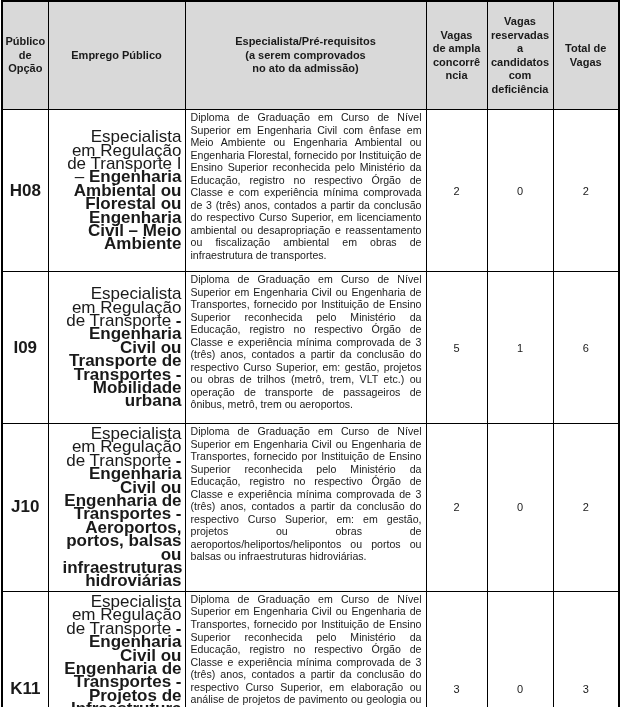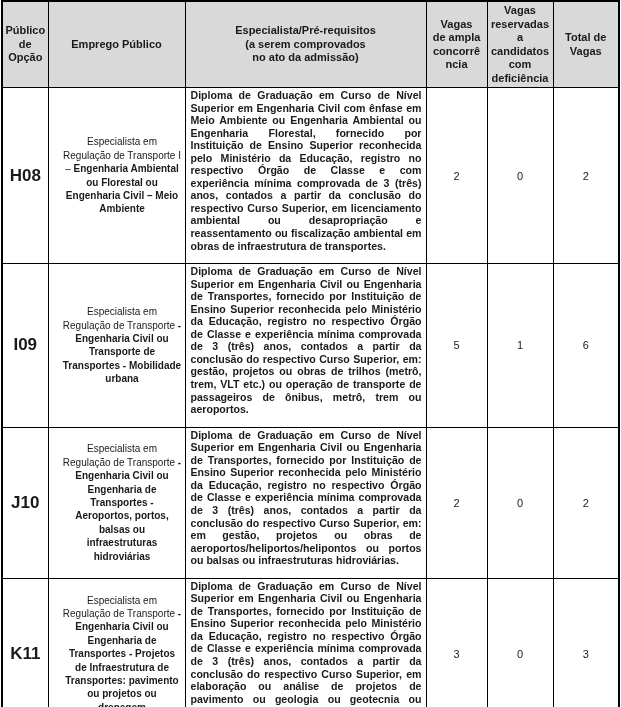--- a/index.html
+++ b/index.html
@@ -32,45 +32,44 @@
   }
   
   thead th {
     background: #d9d9d9;
     font-weight: bold;
     font-size: 11px;
     line-height: 13.5px;
     text-align: center;
     vertical-align: middle;
     white-space: pre-line;
-    padding: 2px 2px;
+    padding: 13px 2px;
     height: 82px;
   }
   
   td.codigo-cell {
     text-align: center;
     vertical-align: middle;
     font-weight: bold;
     font-size: 17px;
   }
   td.emprego-cell {
     vertical-align: middle;
-    font-size: 10px;
+    font-size: 17px;
     line-height: 13.4px;
     padding: 3px 3px 3px 14px;
-    text-align: center;
+    text-align: right;
   }
   td.emprego-cell .bold-part { font-weight: bold; }
   td.escolaridade-cell {
     vertical-align: top;
     font-size: 10.6px;
     line-height: 12.55px;
     text-align: justify;
-    padding: 1px 4px 11px 5px;
-    font-weight: bold;
+    padding: 1px 4px 1px 5px;
   }
   td.num-cell {
     text-align: center;
     vertical-align: middle;
     font-size: 11px;
   }
   tr.row-h08 { height: 162px; }
   tr.row-i09 { height: 152px; }
   tr.row-j10 { height: 147px; }
   tr.row-k11 { height: 152px; }

